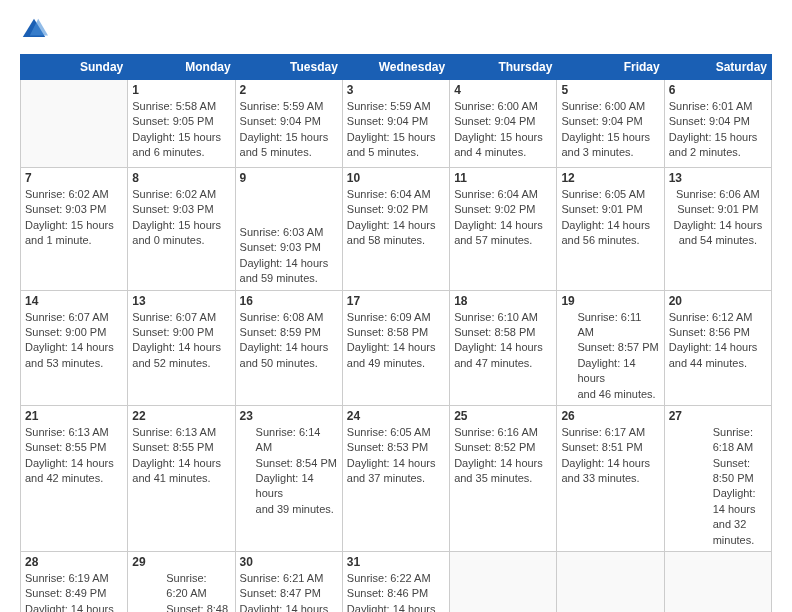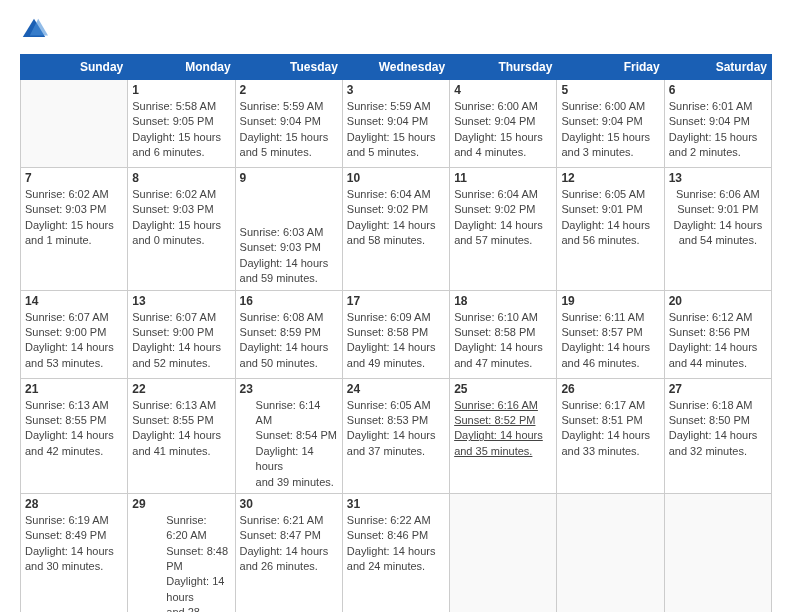--- a/index.html
+++ b/index.html
@@ -261,21 +261,21 @@
           </td>
           <td>
             <span class="day-num">18</span>
             <div class="cell-info" style="white-space: pre-line;">Sunrise: 6:10 AM
 Sunset: 8:58 PM
 Daylight: 14 hours
 and 47 minutes.</div>
           </td>
           <td>
             <span class="day-num">19</span>
-            <div class="cell-info" style="white-space: pre-line;">Sunrise: 6:11 AM
+            <div class="cell-info" style="white-space: pre-line; margin-left: 16px;">Sunrise: 6:11 AM
 Sunset: 8:57 PM
 Daylight: 14 hours
 and 46 minutes.</div>
           </td>
           <td>
             <span class="day-num">20</span>
             <div class="cell-info" style="white-space: pre-line;">Sunrise: 6:12 AM
 Sunset: 8:56 PM
 Daylight: 14 hours
 and 44 minutes.</div>
@@ -305,35 +305,35 @@
           </td>
           <td>
             <span class="day-num">24</span>
             <div class="cell-info" style="white-space: pre-line;">Sunrise: 6:05 AM
 Sunset: 8:53 PM
 Daylight: 14 hours
 and 37 minutes.</div>
           </td>
           <td>
             <span class="day-num">25</span>
-            <div class="cell-info" style="white-space: pre-line; text-decoration: underline;">Sunrise: 6:16 AM
+            <div class="cell-info" style="white-space: pre-line;">Sunrise: 6:16 AM
 Sunset: 8:52 PM
 Daylight: 14 hours
 and 35 minutes.</div>
           </td>
           <td>
             <span class="day-num">26</span>
             <div class="cell-info" style="white-space: pre-line;">Sunrise: 6:17 AM
 Sunset: 8:51 PM
 Daylight: 14 hours
 and 33 minutes.</div>
           </td>
           <td>
             <span class="day-num">27</span>
-            <div class="cell-info" style="white-space: pre-line;">Sunrise: 6:18 AM
+            <div class="cell-info" style="white-space: pre-line; margin-left: 44px;">Sunrise: 6:18 AM
 Sunset: 8:50 PM
 Daylight: 14 hours
 and 32 minutes.</div>
           </td>
         </tr>
         <tr>
           <td>
             <span class="day-num">28</span>
             <div class="cell-info" style="white-space: pre-line;">Sunrise: 6:19 AM
 Sunset: 8:49 PM

